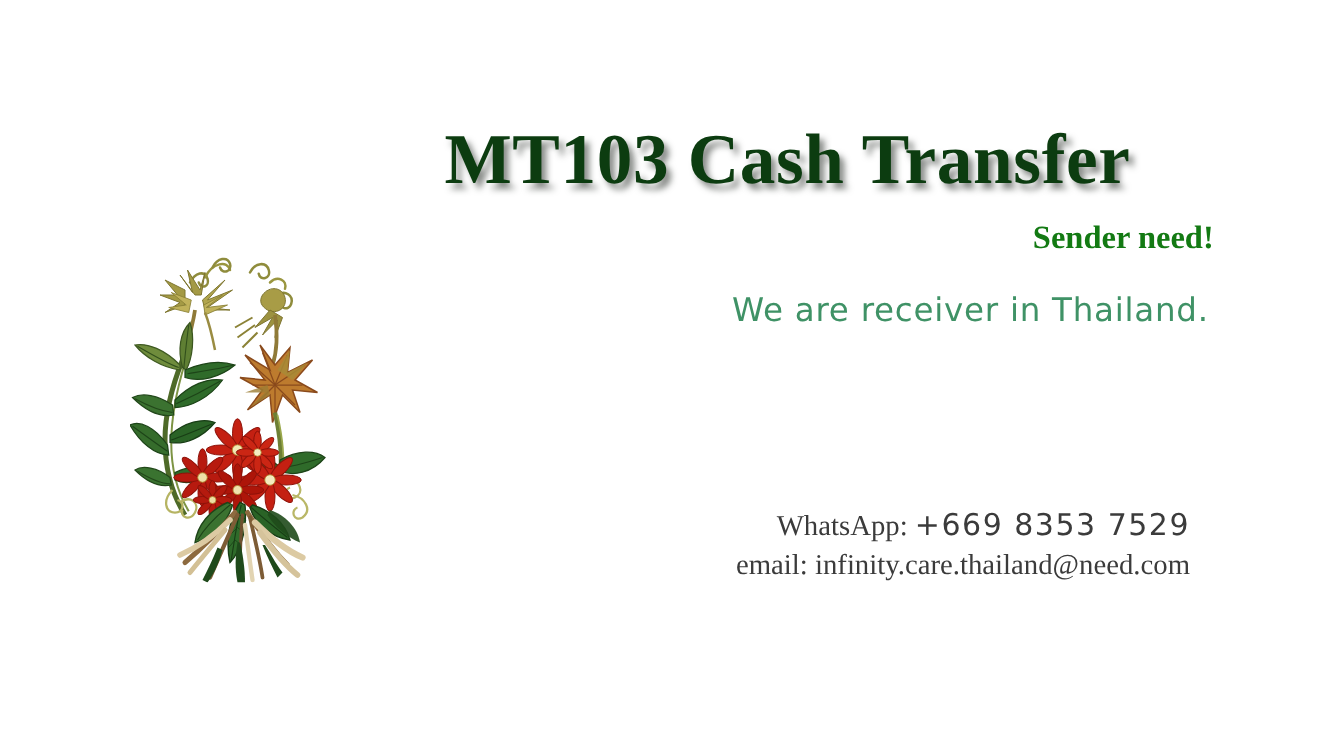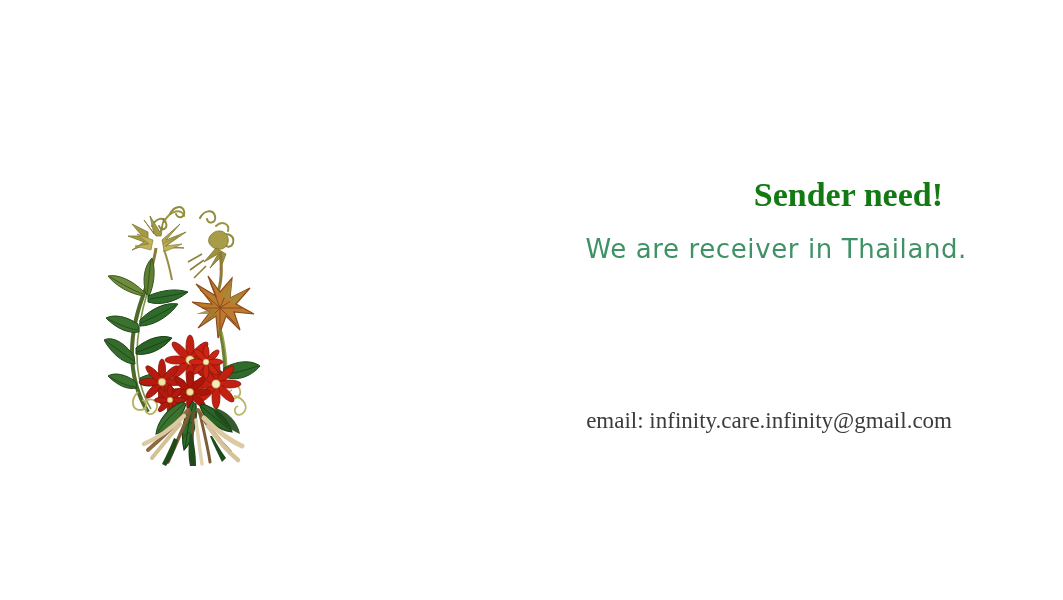--- a/index.html
+++ b/index.html
@@ -37,27 +37,27 @@
     font-size: 57px;
     letter-spacing: 0.5px;
     line-height: 1.05;
     color: #0c3c10;
     text-shadow: 4px 5px 5px rgba(40,45,40,0.55);
     white-space: nowrap;
   }
 
   .subhead {
     position: absolute;
-    left: 288px;
+    left: 316px;
     top: 176px;
     width: 655px;
     text-align: right;
     font-family: "Liberation Serif", serif;
     font-weight: bold;
-    font-size: 34px;
+    font-size: 26px;
     color: #137a13;
     line-height: 1.1;
     white-space: nowrap;
   }
 
   .tagline {
     position: absolute;
     left: 312px;
     top: 234px;
     width: 655px;
@@ -112,33 +112,38 @@
     width: 158px;
     height: 270px;
   }
   #floral svg { display: block; }
 </style>
 </head>
 <body>
 
 <div id="card">
 
+  <div class="headline">MT103 Cash Transfer</div>
 
   <div class="subhead">Sender need!</div>
 
   <div class="tagline">We are receiver in Thailand.</div>
 
   <div class="contacts">
 
+    <div class="contact-line">
+      <span class="label">WhatsApp:</span>
+      <span class="value-num">+669 8353 7529</span>
+    </div>
 
 
 
     <div class="contact-line">
       <span class="label">email:</span>
-      <span class="value-txt">infinity.care.infinity@gmail.com</span>
+      <span class="value-txt">infinity.care.thailand@need.com</span>
     </div>
 
   </div>
 
   <div id="floral">
     <svg width="158" height="270" viewBox="0 0 158 270" xmlns="http://www.w3.org/2000/svg">
 
       <g stroke-linecap="round" fill="none">
 
         <path d="M48 30 C52 22 60 20 62 27 C64 33 57 36 55 30" stroke="#8f8c3c" stroke-width="2"></path>

